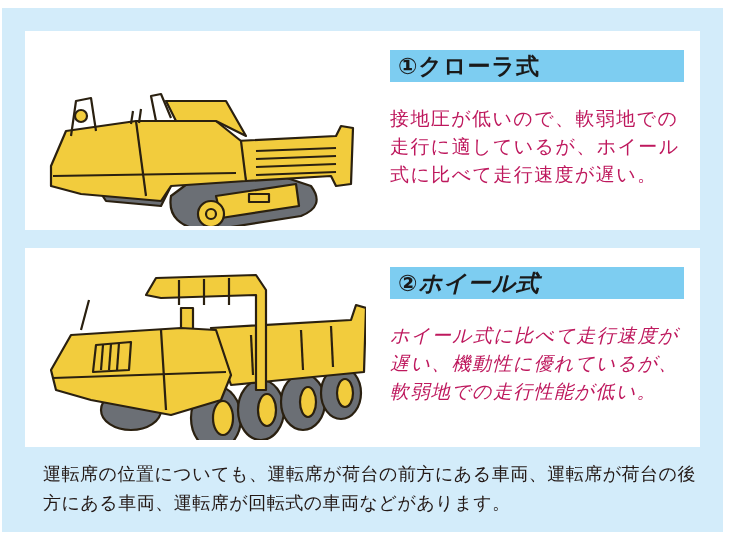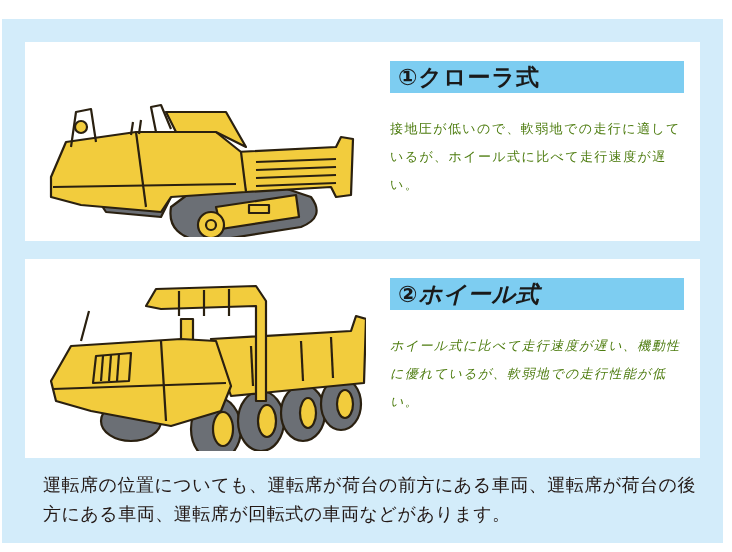--- a/index.html
+++ b/index.html
@@ -1,25 +1,25 @@
 <!DOCTYPE html>
 <html><head>
 <meta charset="utf-8">
 <style>
   html, body { margin: 0; padding: 0; background: #ffffff; }
   body { width: 732px; height: 552px; position: relative; overflow: hidden;
          font-family: "DejaVu Sans", "Liberation Sans", sans-serif; color: #231815; }
-  .outer { position: absolute; left: 2px; top: 19px; width: 721px; height: 524px; background: #d3ecfa; }
+  .outer { position: absolute; left: 2px; top: 8px; width: 721px; height: 524px; background: #d3ecfa; }
   .card { position: absolute; left: 23px; width: 675px; height: 199px; background: #ffffff; }
   .card1 { top: 23px; }
   .card2 { top: 240px; font-style: italic; }
   .illus { position: absolute; left: 6px; width: 335px; height: 190px; }
   .heading { position: absolute; left: 365px; top: 19px; width: 294px; height: 32px; background: #7dcdf1;
              font-weight: bold; font-size: 23px; line-height: 32px; padding-left: 8px; box-sizing: border-box; color: #1a1a1a; letter-spacing: 1px; }
-  .desc { position: absolute; left: 365px; top: 73px; width: 305px; font-size: 13px; line-height: 28px; color: #4d7c0f; letter-spacing: 1.4px; }
+  .desc { position: absolute; left: 365px; top: 73px; width: 305px; font-size: 19px; line-height: 28px; color: #be185d; letter-spacing: 1.4px; }
   .footer { position: absolute; left: 43px; top: 462px; width: 660px; font-size: 18px; line-height: 29px; color: #231815; letter-spacing: 0.5px; }
 </style>
 </head>
 <body>
 
 <div class="outer">
 
   <div class="card card1">
     <svg class="illus" style="top:5px;" viewBox="0 0 335 190">
       <g stroke="#2a2010" stroke-width="2.2" stroke-linejoin="round" fill="#f2cc3d">

